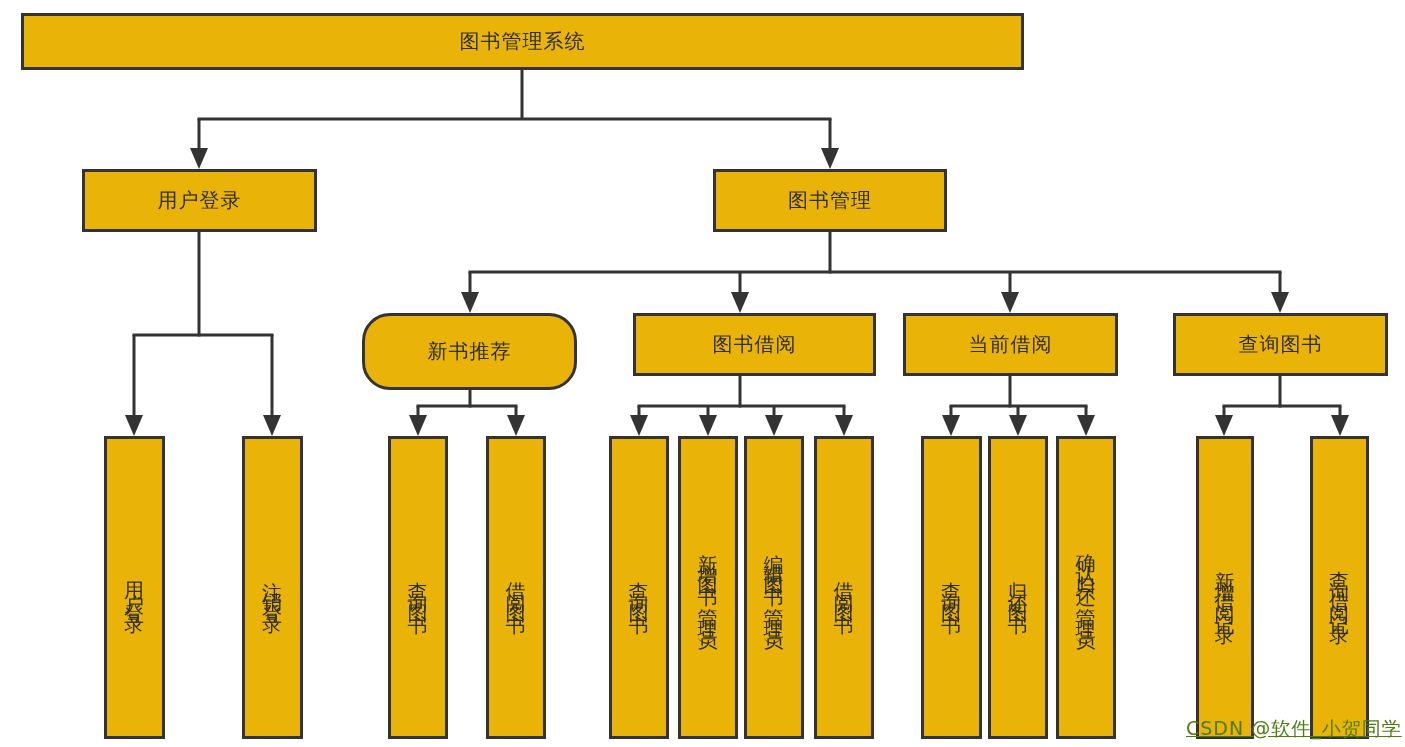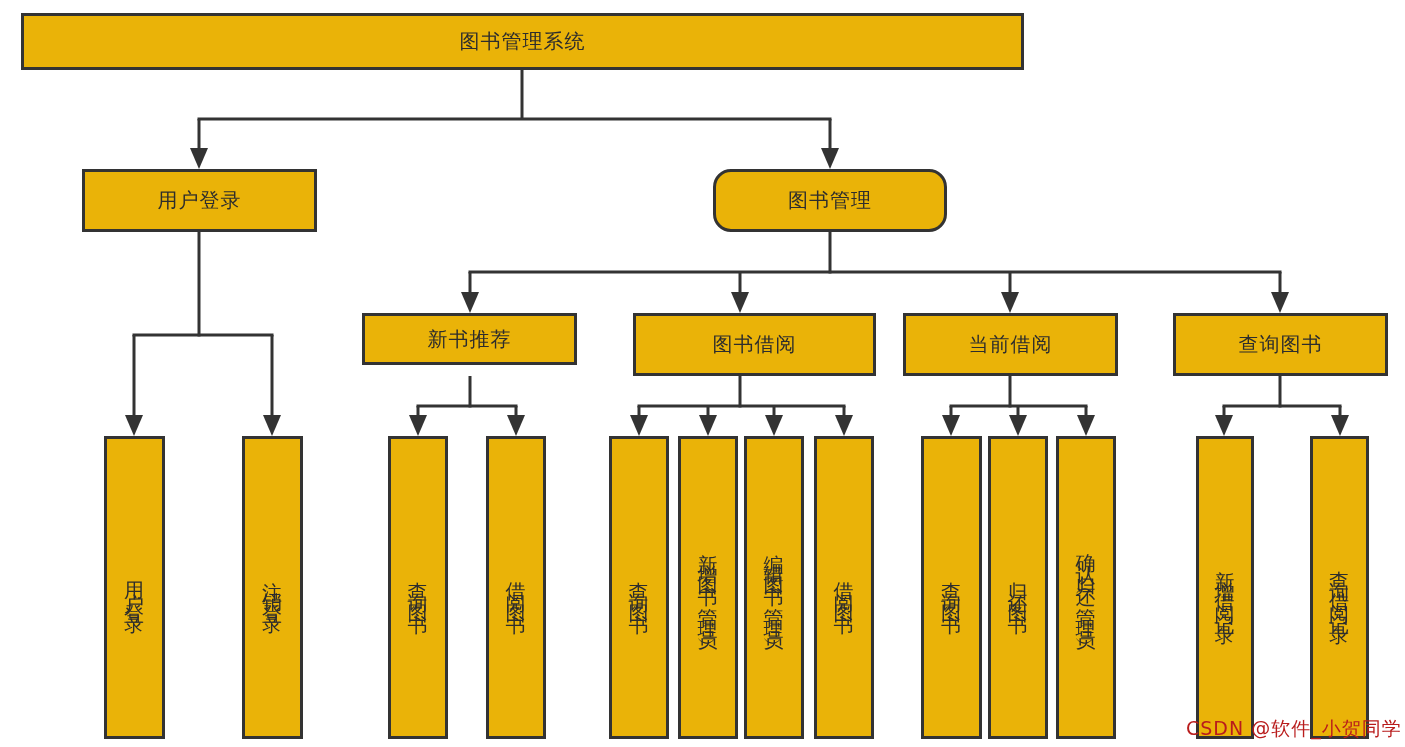--- a/index.html
+++ b/index.html
@@ -42,22 +42,22 @@
     writing-mode: vertical-rl;
     text-orientation: mixed;
     letter-spacing: 11px;
     line-height: 1;
     font-size: 20px;
     color: #2d2d2d;
   }
   
   .n-root            { left: 21px;   top: 13px;  width: 1003px; height: 57px; }
   .n-user-login      { left: 82px;   top: 169px; width: 235px;  height: 63px; }
-  .n-book-mgmt       { left: 713px;  top: 169px; width: 234px;  height: 63px; border-radius: 18px; }
-  .n-new-book-rec    { left: 362px;  top: 313px; width: 215px;  height: 52px; }
+  .n-book-mgmt       { left: 713px;  top: 169px; width: 234px;  height: 63px; }
+  .n-new-book-rec    { left: 362px;  top: 313px; width: 215px;  height: 77px; border-radius: 28px; }
   .n-book-borrow     { left: 633px;  top: 313px; width: 243px;  height: 63px; }
   .n-current-borrow  { left: 903px;  top: 313px; width: 215px;  height: 63px; }
   .n-borrow-records  { left: 1173px; top: 313px; width: 215px;  height: 63px; }
   
   .vbox { top: 436px; width: 61px; height: 303px; }
   .l-user-login       { left: 104px; }
   .l-logout           { left: 242px; }
   .l-query-books-new  { left: 388px;  width: 60px; }
   .l-borrow-books-new { left: 486px;  width: 60px; }
   .l-query-books-bor  { left: 609px;  width: 60px; }
@@ -68,23 +68,24 @@
   .l-return-books     { left: 988px;  width: 60px; }
   .l-confirm-return   { left: 1056px; width: 60px; }
   .l-add-bor-record   { left: 1196px; width: 58px; }
   .l-query-bor-record { left: 1310px; width: 59px; }
   #watermark {
     position: absolute;
     left: 1186px;
     top: 716px;
     z-index: 3;
     font-size: 19px;
-    color: #b91c1c;
+    color: #4d7c0f;
     letter-spacing: 1px;
     white-space: nowrap;
+    text-decoration: underline;
   }
 </style>
 </head>
 <body>
 
 <div id="stage">
 
   <svg id="connectors" viewBox="0 0 1405 747" xmlns="http://www.w3.org/2000/svg">
     <g stroke="#333333" stroke-width="3" fill="none">
 

